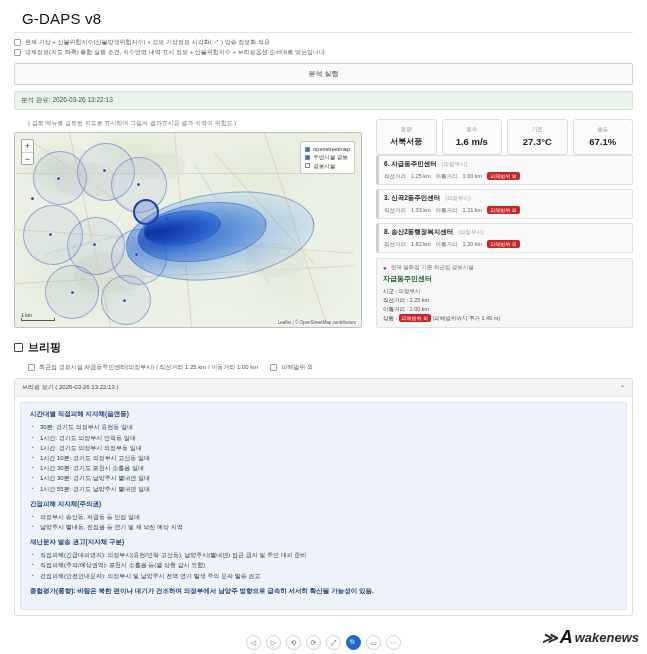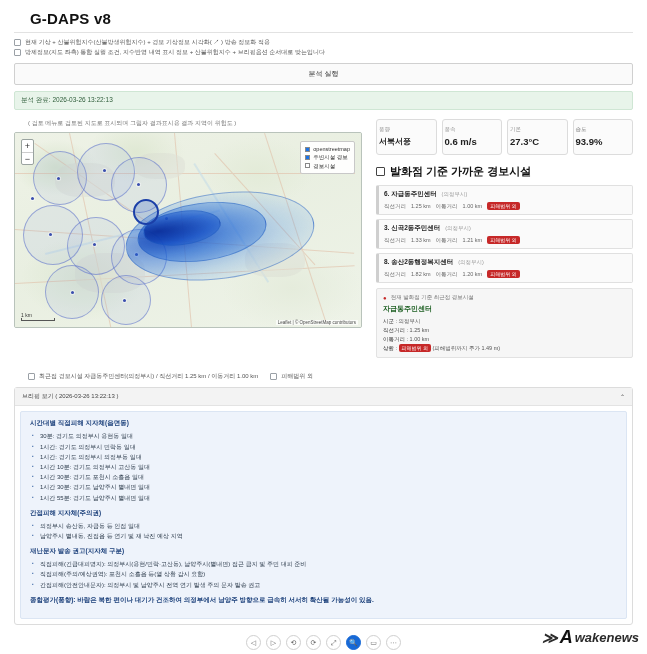--- a/index.html
+++ b/index.html
@@ -10,23 +10,23 @@
     font-family: "Liberation Sans", sans-serif;
     font-size: 7px;
     color: #222;
     overflow: hidden;
     position: relative;
   }
   .page { padding: 10px 14px 0 14px; }
 
   .app-title {
     font-size: 15px;
-    font-weight: bold;
+    font-weight: normal;
     color: #111;
-    margin: 0 0 5px 16px;
+    margin: 0 0 5px 8px;
     letter-spacing: .2px;
   }
   .hr { height:1px; background:#e2e2e2; border:0; margin: 4px 0 5px 0; }
 
   .chk-row { display:flex; align-items:flex-start; gap:4px; margin: 2px 0; }
   .chk {
     width:7px; height:7px; border:1px solid #9aa0a6; background:#fff;
     border-radius:1px; flex:0 0 auto; margin-top:1px;
   }
   .chk-label { font-size:6px; color:#555; line-height:1.35; }
@@ -134,21 +134,21 @@
   .scale-bar i { display:block; width:34px; height:3px; border:1px solid #555; border-top:0; }
   .map-attr {
     position:absolute; right:3px; bottom:2px; font-size:4.5px; color:#4a4a4a;
     background:rgba(255,255,255,.7); padding:0 2px;
   }
 
   
   .wx-grid { display:flex; gap:5px; }
   .wx-card {
     flex:1; border:1px solid #dcdcdc; border-radius:3px; background:#fbfbfb;
-    padding:6px 2px 7px;
+    text-align:center; padding:6px 2px 7px;
   }
   .wx-label { font-size:5.5px; color:#888; margin-bottom:3px; }
   .wx-value { font-size:9.5px; font-weight:bold; color:#222; }
 
   
   .fac {
     border:1px solid #e0e0e0; border-left:3px solid #cfcfcf;
     background:#fafafa; border-radius:2px; padding:4px 5px; margin-bottom:4px;
   }
   .fac-title { font-size:6.5px; font-weight:bold; color:#222; }
@@ -317,36 +317,32 @@
     <div class="col-right">
 
 
       <div class="wx-grid">
         <div class="wx-card">
           <div class="wx-label">풍향</div>
           <div class="wx-value" style="font-size:8px">서북서풍</div>
         </div>
         <div class="wx-card">
           <div class="wx-label">풍속</div>
-          <div class="wx-value">0.6 m/s</div>
+          <div class="wx-value">1.6 m/s</div>
         </div>
         <div class="wx-card">
           <div class="wx-label">기온</div>
           <div class="wx-value">27.3°C</div>
         </div>
         <div class="wx-card">
           <div class="wx-label">습도</div>
-          <div class="wx-value">93.9%</div>
-        </div>
-      </div>
-
-      <div class="sec-head" style="margin-top:9px">
-        <span class="sec-box"></span>
-        <span>발화점 기준 가까운 경보시설</span>
-      </div>
+          <div class="wx-value">67.1%</div>
+        </div>
+      </div>
+
 
       <div class="fac">
         <div class="fac-title">
           <span>6. 자급동주민센터</span>
           <span class="fac-sub">(의정부시)</span>
         </div>
         <div class="fac-meta">
           <span>직선거리</span>
           <span>1.25 km</span>
           <span>이동거리</span>
@@ -409,20 +405,24 @@
           :
           <span class="badge">피해범위 외</span>
           <span>(피해범위까지 추가 1.49 m)</span>
         </div>
       </div>
 
     </div>
   </div>
 
   <div class="brief-wrap">
+    <div class="sec-head">
+      <span class="sec-box"></span>
+      <span>브리핑</span>
+    </div>
 
     <div class="brief-opts">
       <div class="chk-row">
         <span class="chk"></span>
         <span class="chk-label">최근접 경보시설 자급동주민센터(의정부시) / 직선거리 1.25 km / 이동거리 1.00 km</span>
       </div>
       <div class="chk-row">
         <span class="chk"></span>
         <span class="chk-label">피해범위 외</span>
       </div>

